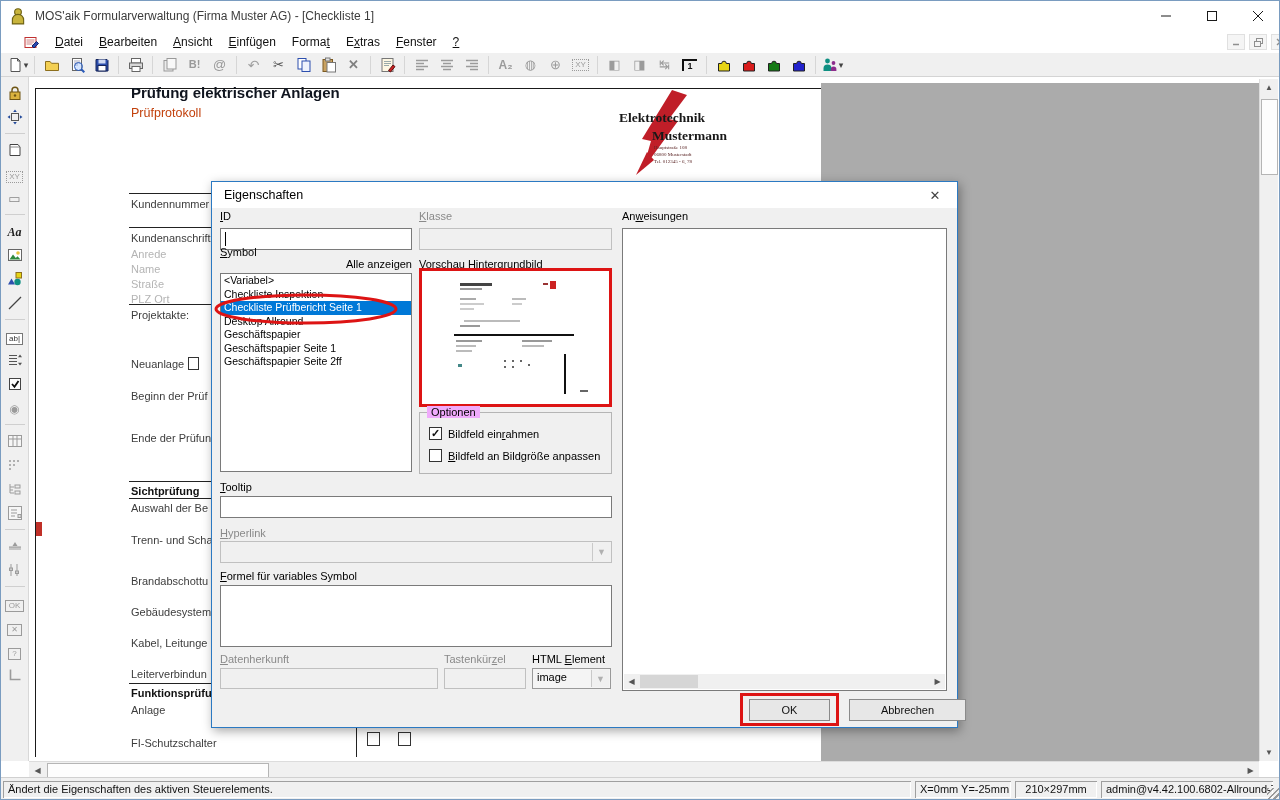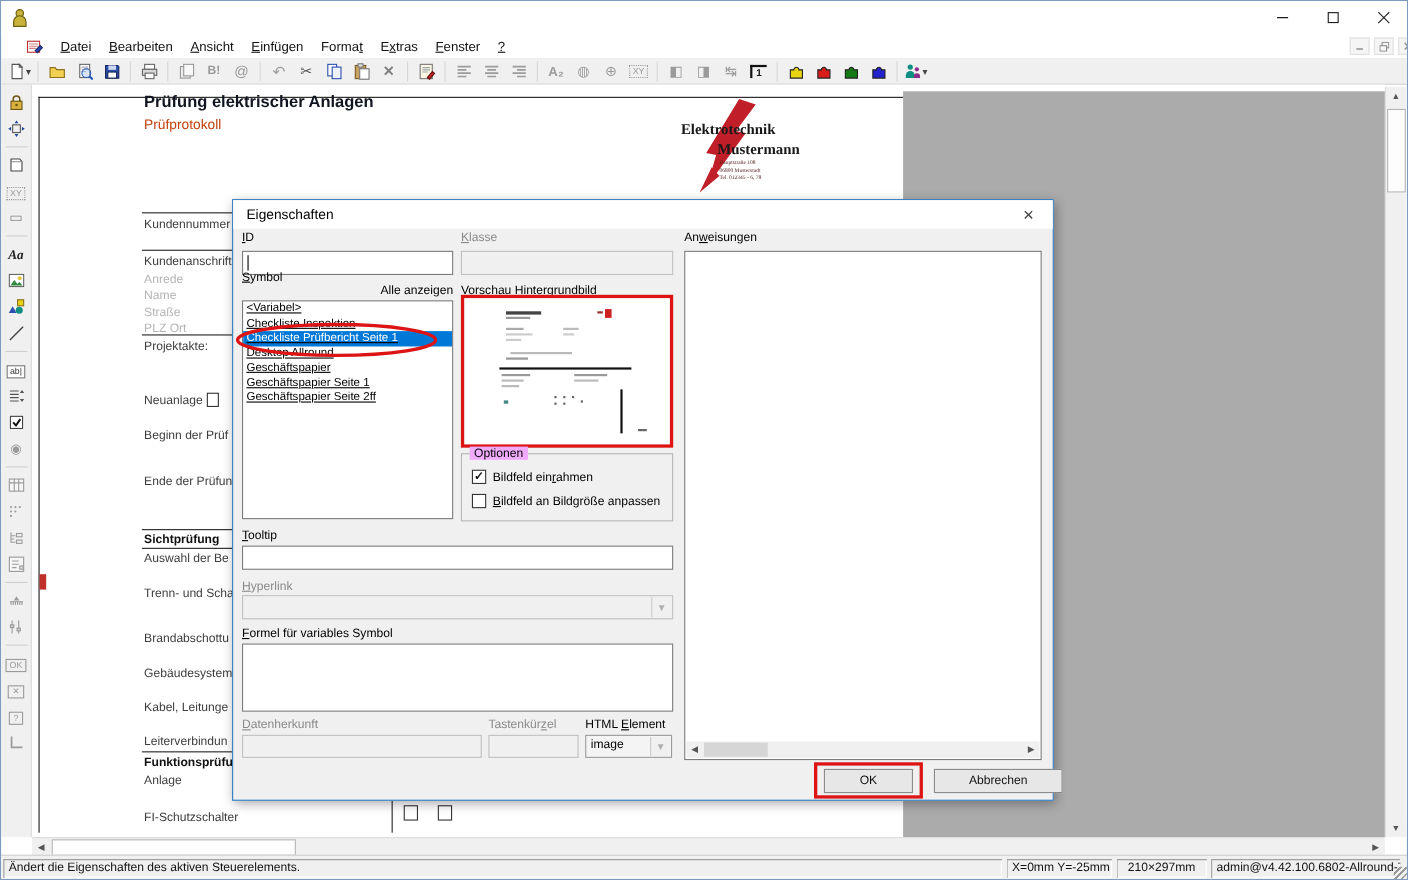--- a/index.html
+++ b/index.html
@@ -94,20 +94,21 @@
 
 <div class="app">
 
   <div class="titlebar">
     <span class="appico">
       <svg viewBox="0 0 16 16" width="18" height="18">
           <circle cx="8" cy="4.5" r="3" fill="#c8b43c" stroke="#6e6214"></circle>
           <path d="M3 15v-3.5a5 5 0 0 1 10 0V15z" fill="#c8b43c" stroke="#6e6214"></path>
         </svg>
     </span>
+    <span class="ttl">MOS'aik Formularverwaltung (Firma Muster AG) - [Checkliste 1]</span>
     <div class="wbtns">
       <div class="wbtn">
           <svg width="12" height="12" viewBox="0 0 12 12">
             <path d="M1 6h10" stroke="#1a1a1a"></path>
           </svg>
         </div>
       <div class="wbtn">
           <svg width="12" height="12" viewBox="0 0 12 12">
             <rect x="1.5" y="1.5" width="9" height="9" fill="none" stroke="#1a1a1a"></rect>
           </svg>
@@ -628,21 +629,21 @@
     <div class="fld" style="left:410px;top:46px;width:325px;height:463px;">
       <div class="inner-hscroll">
         <div class="ihs-btn" style="left:0;">◀</div>
         <div class="ihs-thumb"></div>
         <div class="ihs-btn" style="right:0;">▶</div>
       </div>
     </div>
 
     <div class="dl" style="left:8px;top:64px;"><u>S</u>ymbol</div>
     <div class="dl" style="left:120px;top:76px;width:80px;text-align:right;">Alle anzeigen</div>
-    <div class="listbox" id="symbol-list" style="left:8px;top:91px;width:192px;height:199px;text-decoration:underline;">
+    <div class="listbox" id="symbol-list" style="left:8px;top:91px;width:192px;height:199px;">
         <div class="lst">&lt;Variabel&gt;</div>
         <div class="lst">Checkliste Inspektion</div>
         <div class="lst sel">Checkliste Prüfbericht Seite 1</div>
         <div class="lst">Desktop Allround</div>
         <div class="lst">Geschäftspapier</div>
         <div class="lst">Geschäftspapier Seite 1</div>
         <div class="lst">Geschäftspapier Seite 2ff</div>
       </div>
 
     <svg class="abs" style="left:0;top:106px;pointer-events:none;" width="210" height="42">

